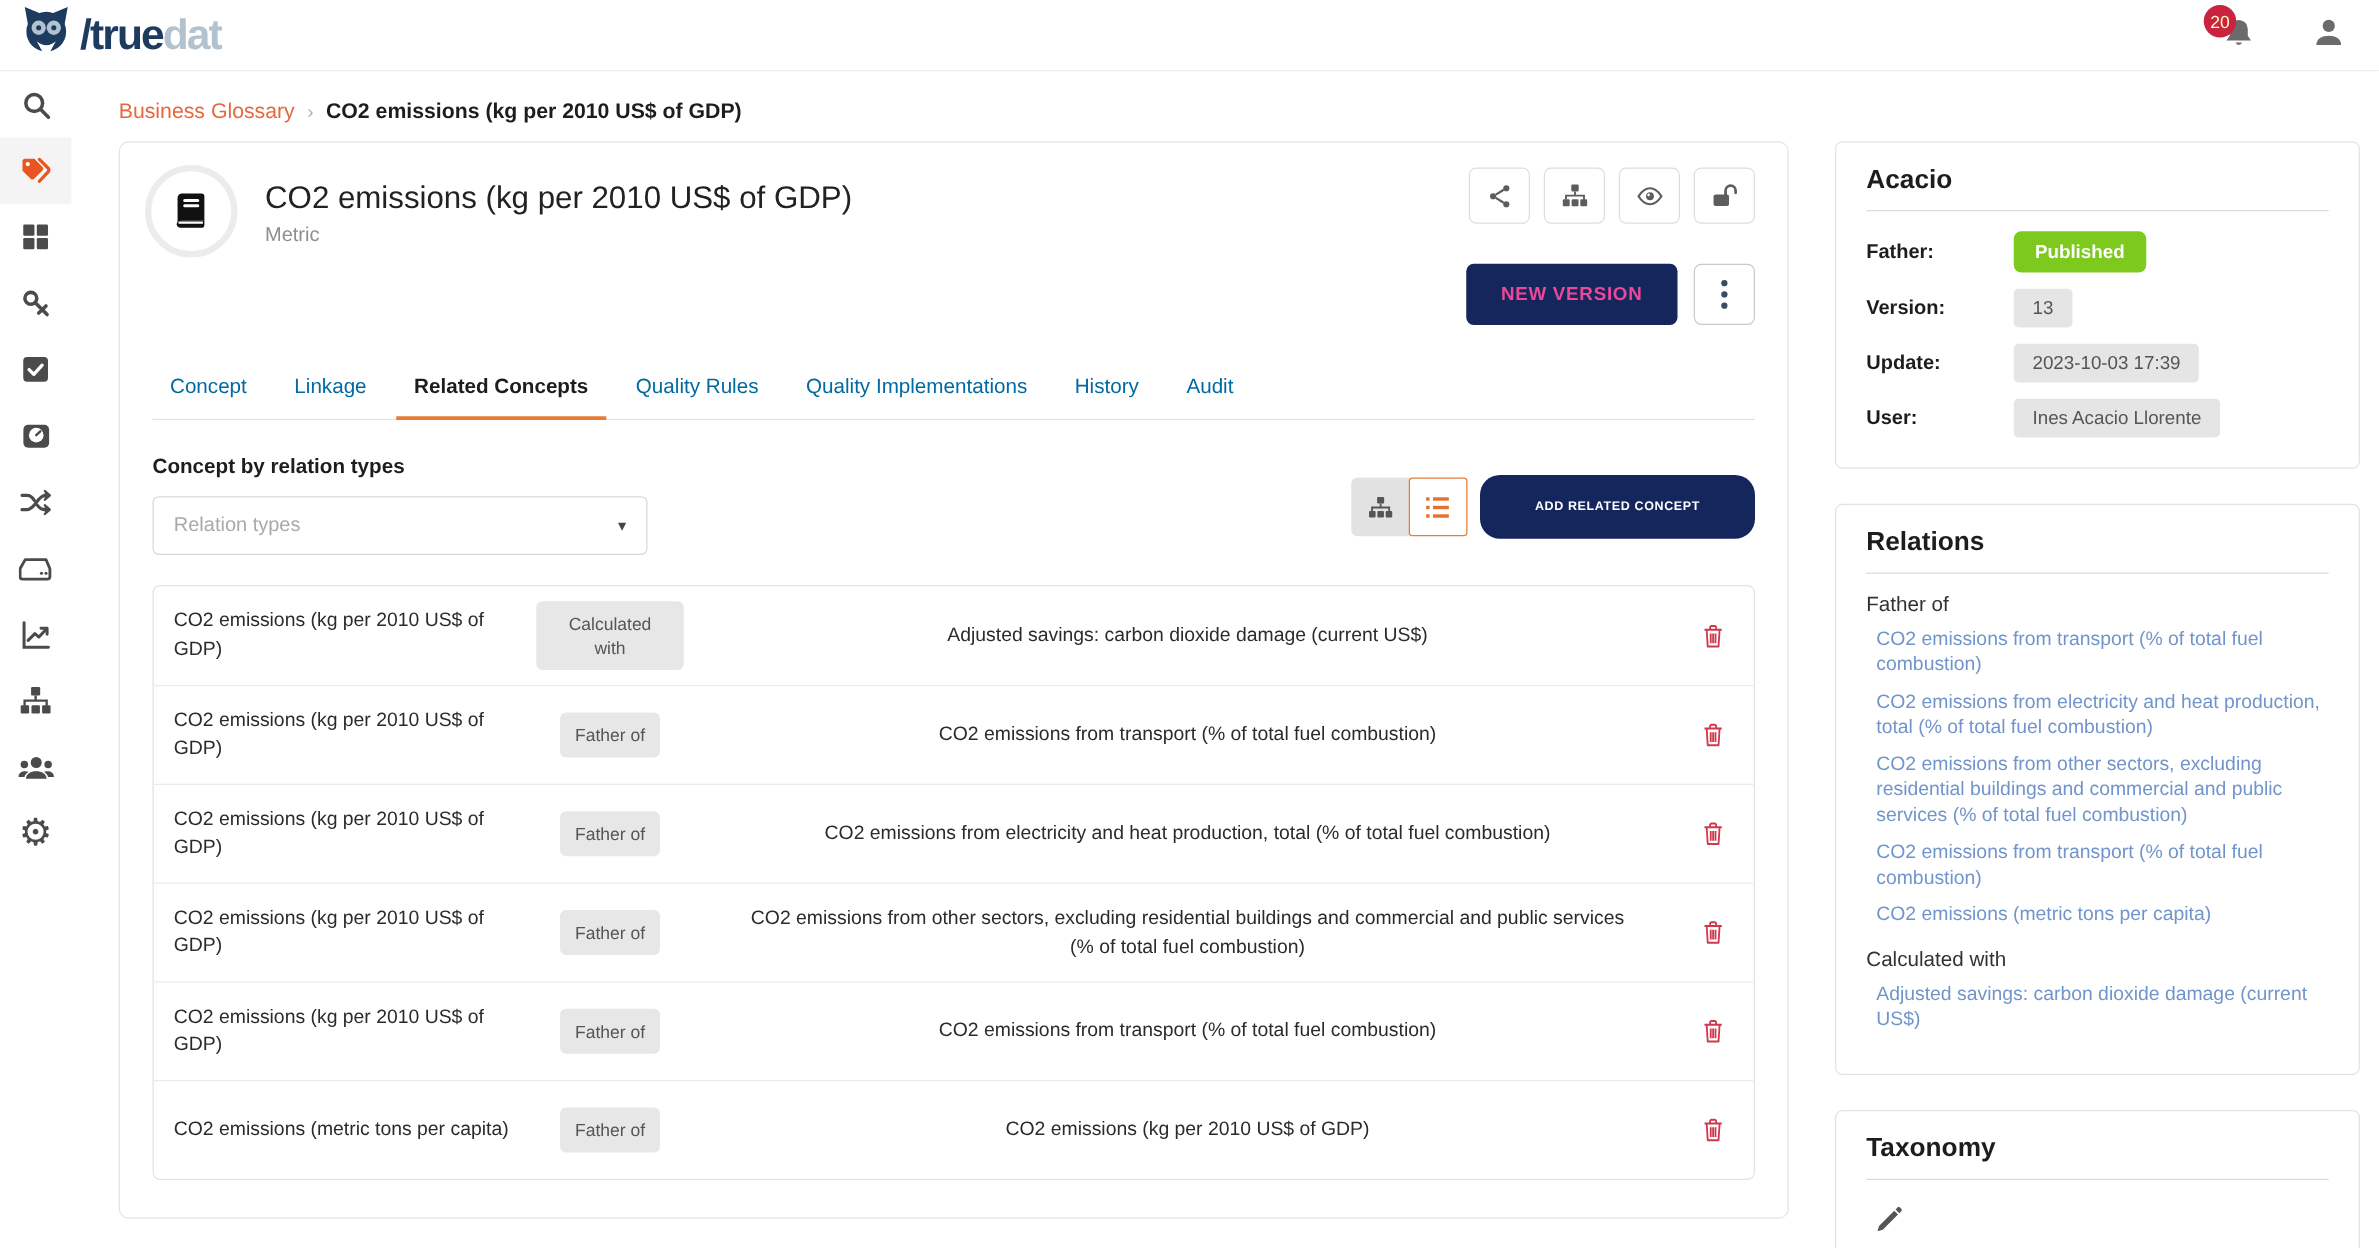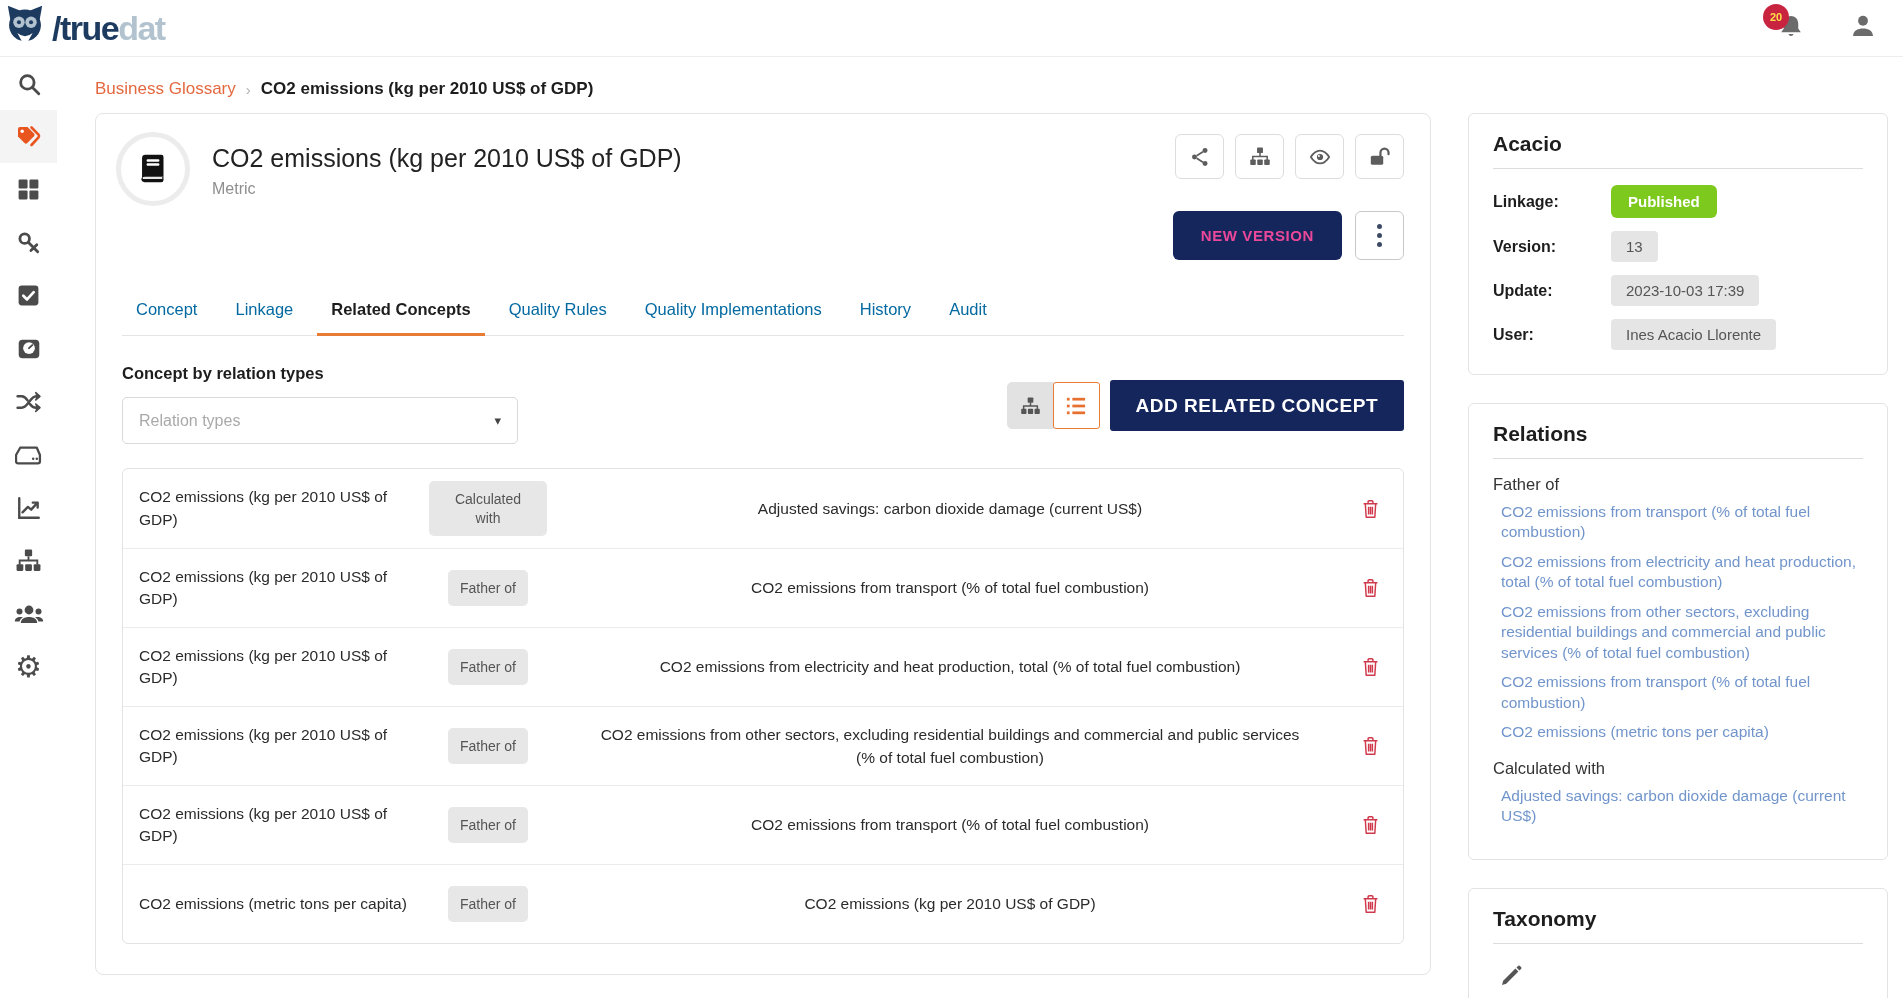--- a/index.html
+++ b/index.html
@@ -2,28 +2,28 @@
 <html><head>
 <meta charset="utf-8">
 <style>
   * { margin:0; padding:0; box-sizing:border-box; }
   html,body { width:1903px; height:998px; overflow:hidden; background:#fff;
     font-family:"Liberation Sans", sans-serif; color:#2b2b2b; }
 
   
   .header { position:fixed; top:0; left:0; width:1903px; height:57px; background:#fff;
     border-bottom:1px solid #ededed; display:flex; align-items:center; z-index:10; }
-  .logo { display:flex; align-items:center; gap:4px; padding-left:2px; }
+  .logo { display:flex; align-items:center; gap:4px; padding-left:14px; }
   .logo-text { font-size:34px; font-weight:700; letter-spacing:-1.5px; line-height:1; }
   .logo-true { color:#1d3a5f; }
   .logo-dat  { color:#b2c3cf; }
   .header-right { margin-left:auto; display:flex; align-items:center; gap:42px; padding-right:26px; }
   .bell-wrap { position:relative; width:30px; height:32px; cursor:pointer; }
   .notif-badge { position:absolute; top:-8px; left:-14px; min-width:26px; height:26px; border-radius:50%;
-    background:#c9243f; color:#fde047; font-size:11px; font-weight:700; display:flex;
+    background:#c9243f; color:#fef9c3; font-size:14px; font-weight:400; display:flex;
     align-items:center; justify-content:center; }
 
   
   .sidebar { position:fixed; top:57px; left:0; width:57px; height:941px; background:#fff;
     display:flex; flex-direction:column; align-items:stretch; z-index:9; }
   .side-item { height:53px; display:flex; align-items:center; justify-content:center; cursor:pointer; }
   .side-item.active { background:#f4f4f4; }
   .side-item svg { display:block; }
   .gear-glyph { font-size:30px; color:#4b4b4b; line-height:1; }
   .expand-toggle { position:fixed; left:14px; bottom:6px; font-size:26px; font-weight:700;
@@ -67,22 +67,22 @@
   .filter-section { padding:28px 26px 0 26px; display:flex; justify-content:space-between; align-items:flex-start; }
   .filter-left .filter-label { font-size:16.5px; font-weight:700; color:#1d1d1d; }
   .select-box { margin-top:14px; width:396px; height:47px; border:1px solid #d9d9d9; border-radius:5px;
     display:flex; align-items:center; justify-content:space-between; padding:0 16px; cursor:pointer; background:#fff; }
   .select-box .placeholder { color:#a9a9a9; font-size:16px; }
   .select-box .caret { color:#444; font-size:13px; }
   .filter-right { display:flex; align-items:center; margin-top:16px; }
   .toggle-btn { width:47px; height:47px; display:flex; align-items:center; justify-content:center; cursor:pointer; }
   .toggle-tree { background:#e2e2e2; border:1px solid #e2e2e2; border-radius:5px 0 0 5px; }
   .toggle-list { background:#fff; border:1px solid #e87c35; border-radius:3px; margin-left:-1px; }
-  .add-related-btn { background:#15265d; color:#fff; font-weight:700; font-size:19px; letter-spacing:.5px;
-    height:51px; border:none; border-radius:3px; padding:0 26px; margin-left:10px; cursor:pointer;
+  .add-related-btn { background:#15265d; color:#fff; font-weight:700; font-size:10px; letter-spacing:.5px;
+    height:51px; border:none; border-radius:16px; padding:0 44px; margin-left:10px; cursor:pointer;
     font-family:"Liberation Sans", sans-serif; }
 
   
   .rel-table { margin:24px 26px 30px 26px; border:1px solid #e3e3e3; border-radius:6px; overflow:hidden; }
   .rel-row { display:flex; align-items:center; min-height:79px; padding:12px 0; border-top:1px solid #ebebeb; }
   .rel-row:first-child { border-top:none; }
   .rel-source { width:290px; padding-left:16px; font-size:15.5px; color:#2b2b2b; line-height:1.45; }
   .rel-badge-cell { width:150px; display:flex; justify-content:center; }
   .rel-badge { background:#e7e7e7; color:#555; font-size:14px; border-radius:5px; padding:9px 12px;
     text-align:center; max-width:118px; line-height:1.3; }
@@ -426,21 +426,21 @@
             </svg>
           </div>
         </div>
       </div>
     </section>
 
     <div class="right-col">
       <section class="panel">
         <h2>Acacio</h2>
         <div class="summary-grid">
-          <div class="sum-label">Linkage:</div>
+          <div class="sum-label">Father:</div>
           <span class="pill status">Published</span>
           <div class="sum-label">Version:</div>
           <span class="pill">13</span>
           <div class="sum-label">Update:</div>
           <span class="pill">2023-10-03 17:39</span>
           <div class="sum-label">User:</div>
           <span class="pill">Ines Acacio Llorente</span>
         </div>
       </section>
 

